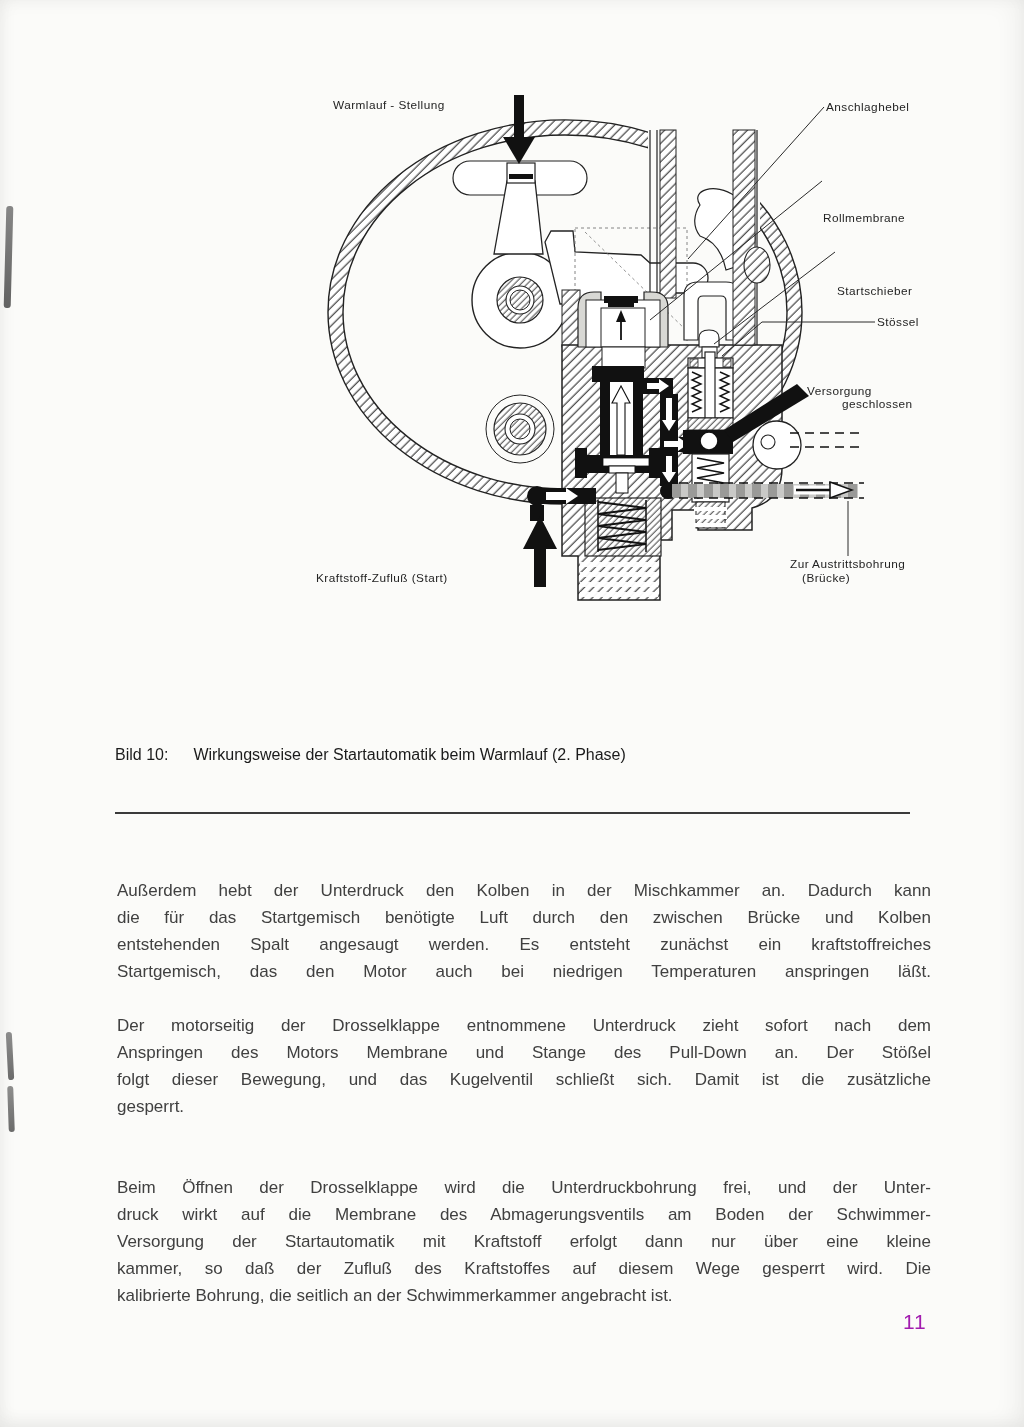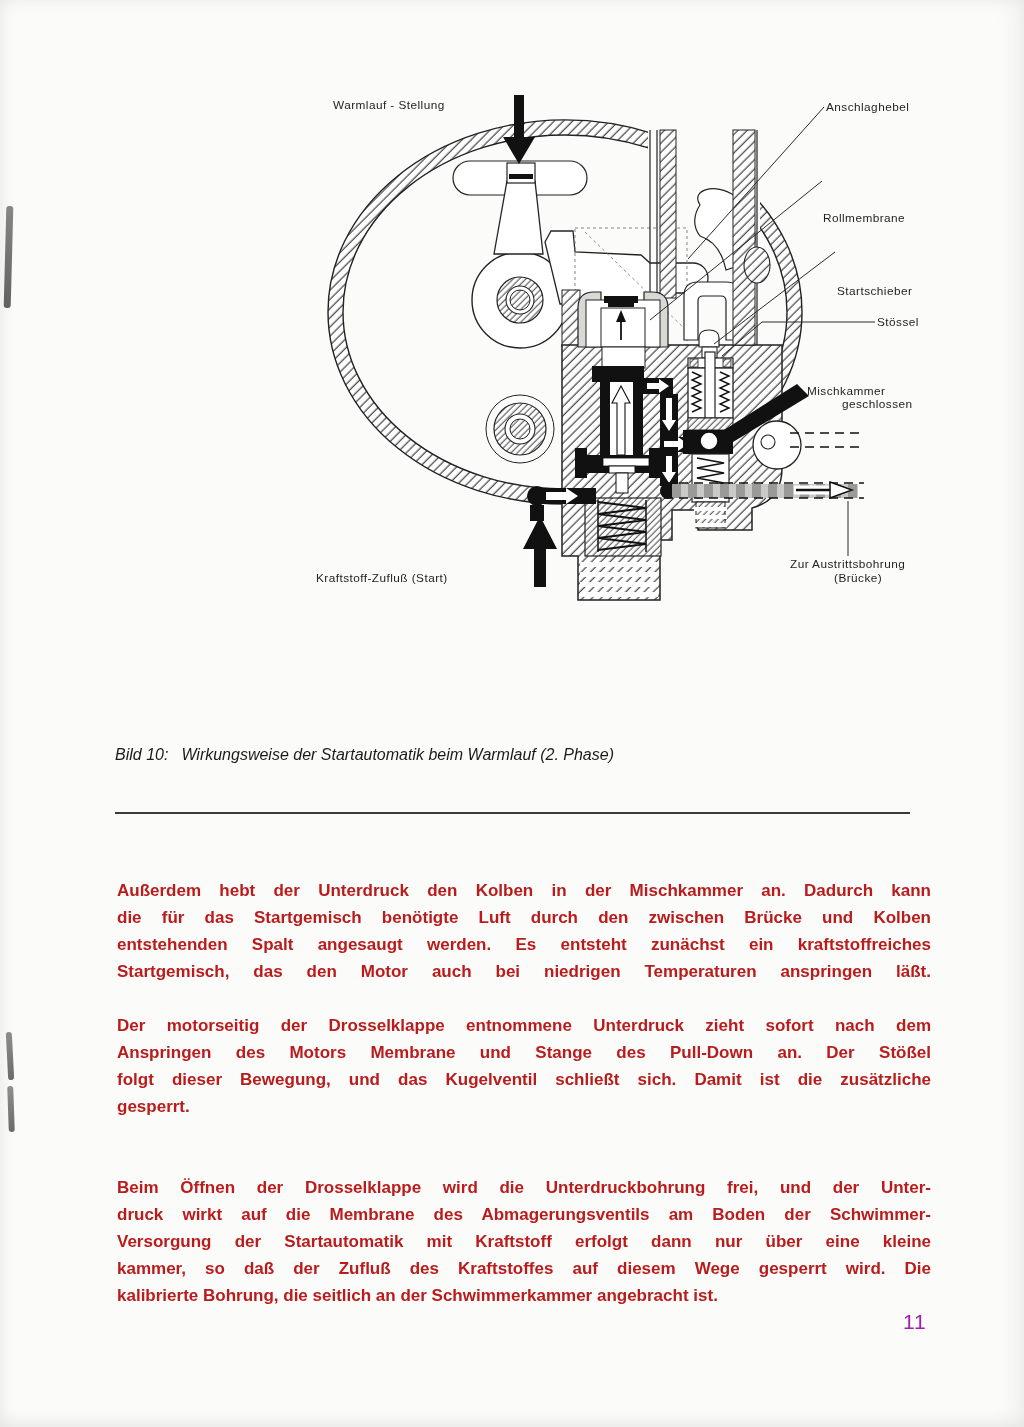--- a/index.html
+++ b/index.html
@@ -10,24 +10,24 @@
     box-shadow: inset -10px 0 22px rgba(0,0,0,0.045), inset 0 -8px 16px rgba(0,0,0,0.03), inset 6px 0 14px rgba(0,0,0,0.03);
   }
   .scan-mark { position:absolute; background:linear-gradient(#6a6a6a,#3c3c3c); border-radius:3px; }
   .diagram-svg { position:absolute; left:0; top:0; }
   .dlabel {
     position:absolute; font-size:11.8px; letter-spacing:0.45px;
     color:#242424; white-space:nowrap;
   }
   .caption {
     position:absolute; left:115px; top:746px; font-size:16px; color:#1b1b1b;
-    display:flex; gap:13px; white-space:nowrap;font-style:italic;
+    display:flex; gap:25px; white-space:nowrap;
   }
   .rule { position:absolute; left:115px; top:812px; width:795px; height:2px; background:#3a3a3a; }
-  .para { position:absolute; left:117px; width:814px; font-size:17px; line-height:27px; color:#b91c1c;font-weight:bold; }
+  .para { position:absolute; left:117px; width:814px; font-size:17px; line-height:27px; color:#404040; }
   .pline { text-align:justify; text-align-last:justify; height:27px; }
   .pline.last { text-align-last:left; }
   .pagenum { position:absolute; left:903px; top:1310px; font-size:21px; letter-spacing:1px; color:#a21caf; }
 </style>
 </head>
 <body>
 
 <div class="page">
 
   <div class="scan-mark" style="left:5px; top:206px; width:7px; height:102px; transform:rotate(1.5deg); opacity:.8;"></div>
@@ -193,24 +193,24 @@
       <polyline points="875,322 762,322 722,356"></polyline>
       <line x1="848" y1="556" x2="848" y2="501"></line>
     </g>
   </svg>
 
   <div class="dlabel" style="left:333px; top:98px;">Warmlauf - Stellung</div>
   <div class="dlabel" style="left:826px; top:100px;">Anschlaghebel</div>
   <div class="dlabel" style="left:823px; top:173px;margin-top:38px;">Rollmembrane</div>
   <div class="dlabel" style="left:837px; top:245px;margin-top:39px;">Startschieber</div>
   <div class="dlabel" style="left:877px; top:315px;">Stössel</div>
-  <div class="dlabel" style="left:807px; top:384px;">Mischkammer</div>
+  <div class="dlabel" style="left:807px; top:384px;">Versorgung</div>
   <div class="dlabel" style="left:842px; top:397px;">geschlossen</div>
   <div class="dlabel" style="left:790px; top:557px;">Zur Austrittsbohrung</div>
-  <div class="dlabel" style="left:834px; top:571px;">(Brücke)</div>
+  <div class="dlabel" style="left:802px; top:571px;">(Brücke)</div>
   <div class="dlabel" style="left:316px; top:571px;">Kraftstoff-Zufluß (Start)</div>
 
   <div class="caption">
     <span>Bild 10:</span>
     <span>Wirkungsweise der Startautomatik beim Warmlauf (2. Phase)</span>
   </div>
   <div class="rule"></div>
 
   <div class="para" style="top:877px;">
     <div class="pline">Außerdem hebt der Unterdruck den Kolben in der Mischkammer an. Dadurch kann</div>

